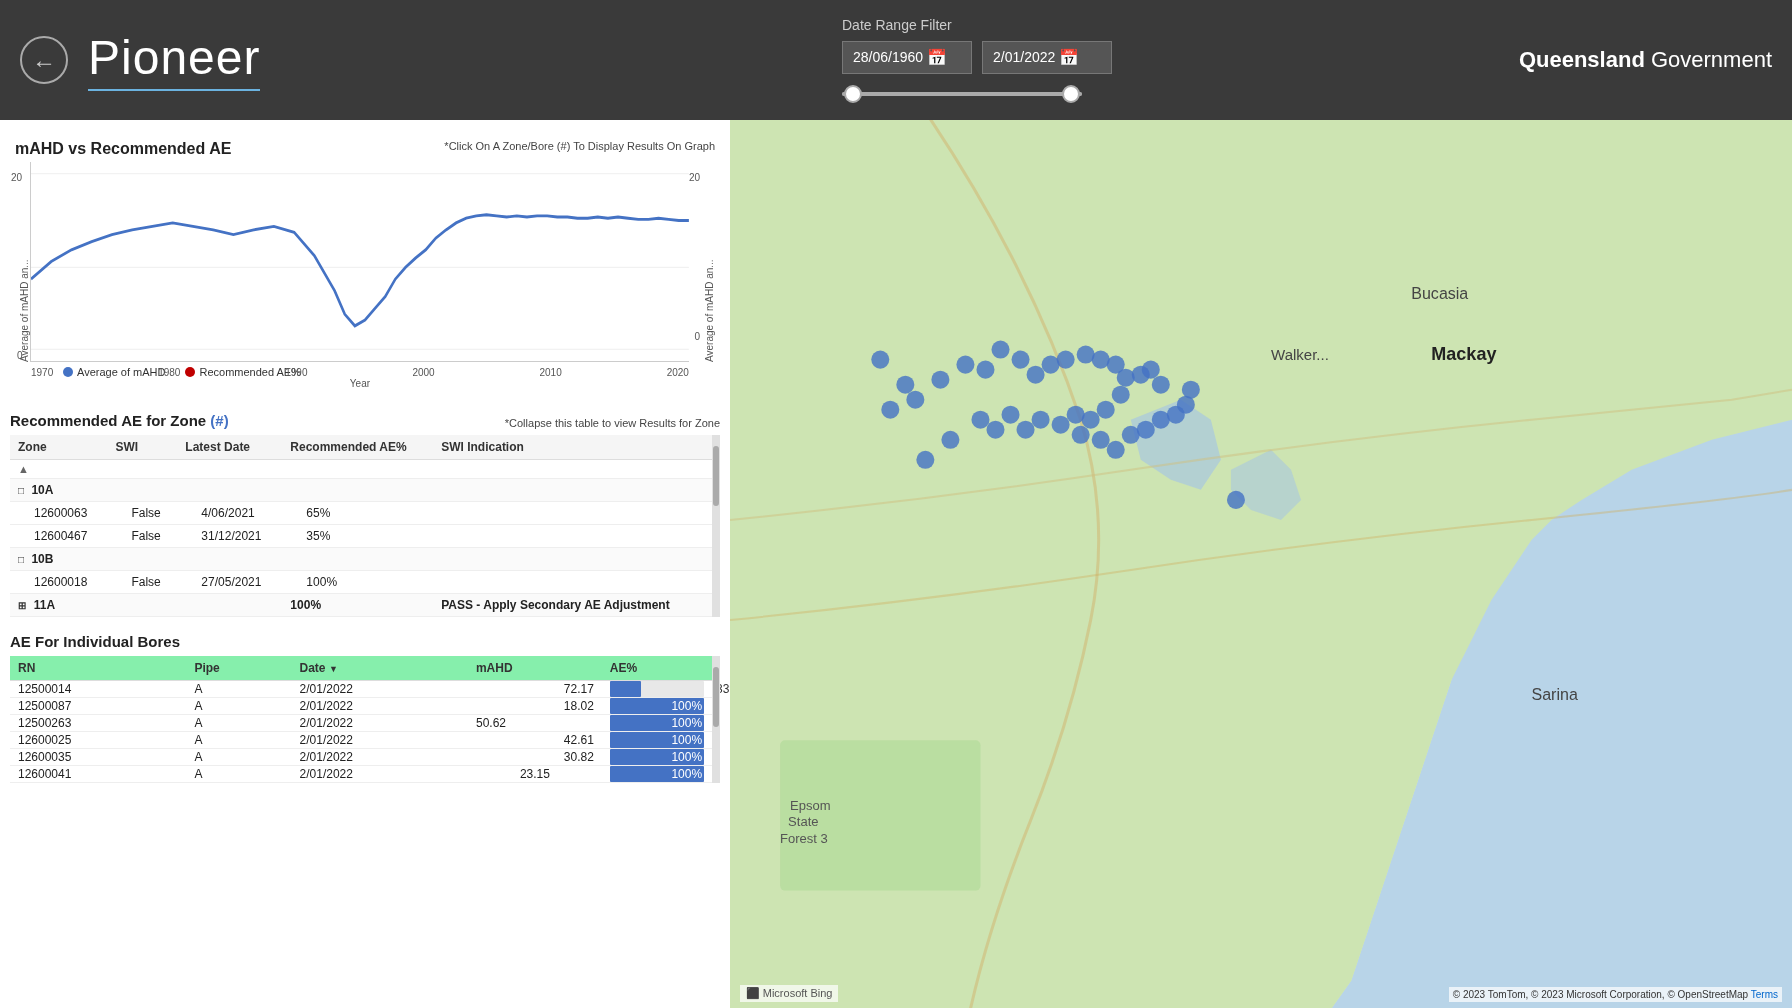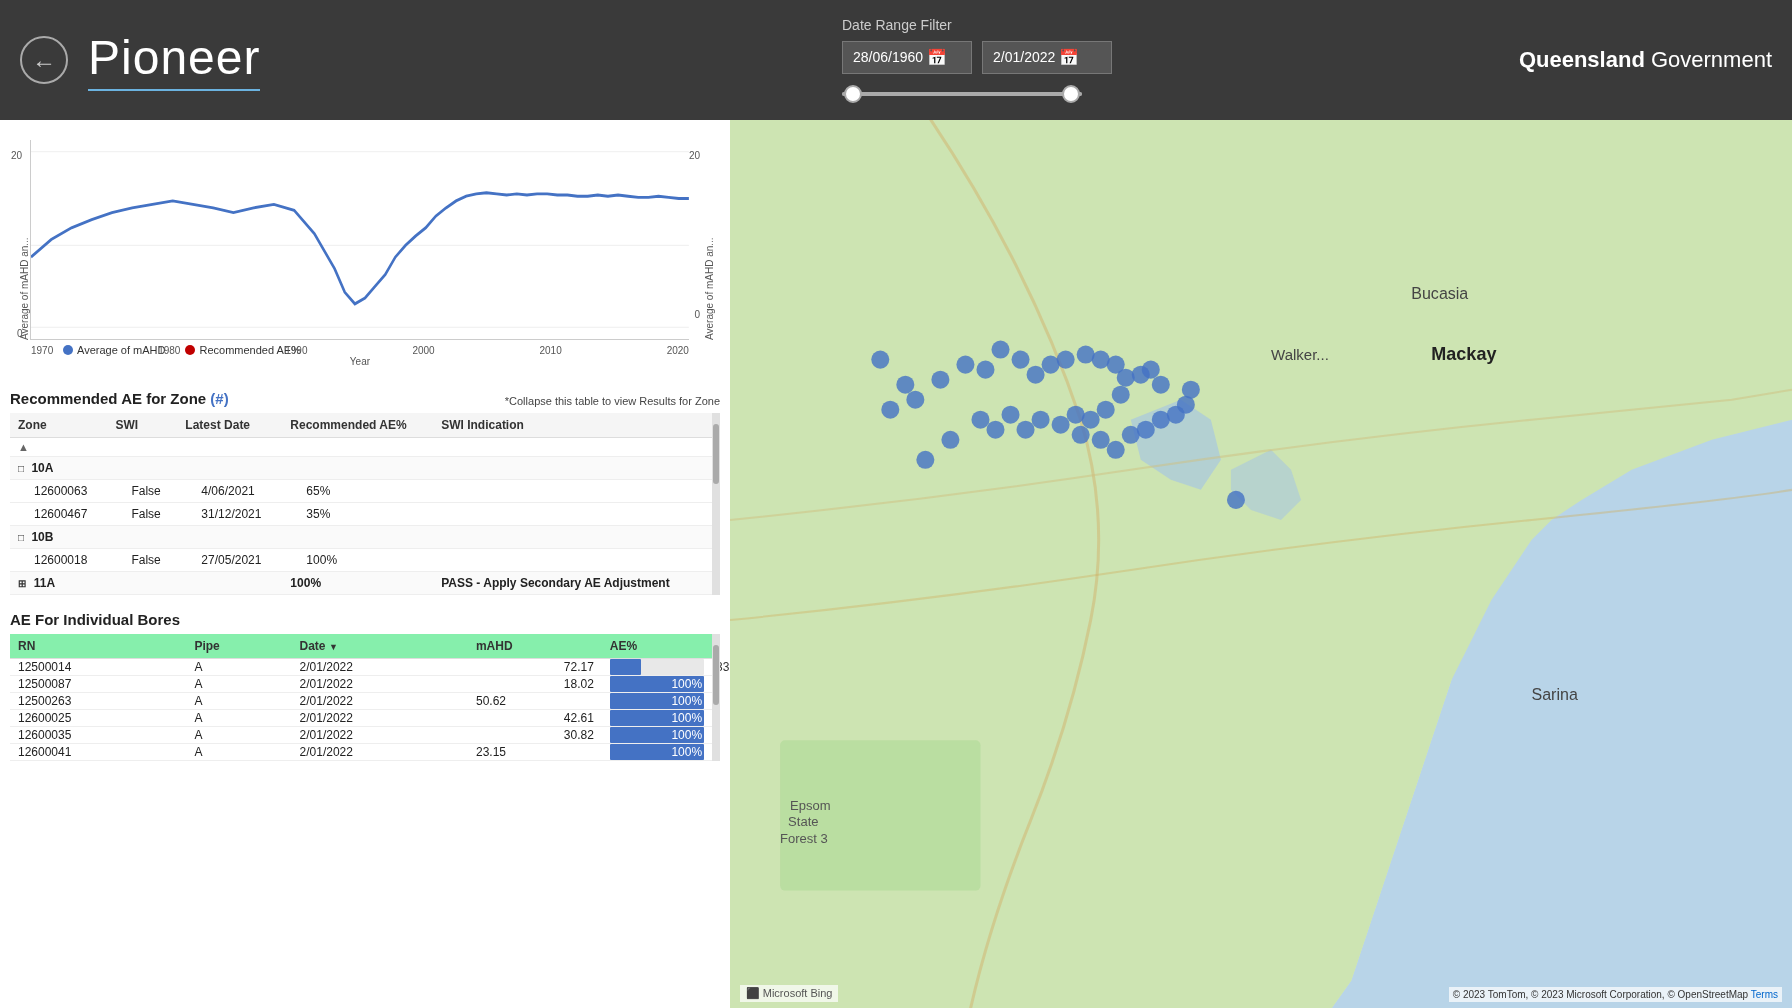--- a/index.html
+++ b/index.html
@@ -386,20 +386,24 @@
   <div class="qld-gov-logo">
     <strong>Queensland</strong> Government
   </div>
 </div>
 
 <div class="main-content">
 
   <div class="left-panel">
 
     <div class="chart-section">
+      <div style="display:flex; justify-content:space-between; align-items:flex-start;">
+        <div class="chart-title">mAHD vs Recommended AE</div>
+        <div class="chart-subtitle" style="font-size:11px;color:#444;max-width:340px;text-align:right;">*Click On A Zone/Bore (#) To Display Results On Graph</div>
+      </div>
       <div class="chart-wrapper">
         <div class="chart-y-label">Average of mAHD an...</div>
         <div class="chart-area">
           
           <span style="position:absolute;left:-20px;top:10px;font-size:10px;color:#555;">20</span>
           <span style="position:absolute;left:-14px;bottom:0px;font-size:10px;color:#555;">0</span>
           
           <svg class="chart-svg" viewBox="0 0 650 170" preserveAspectRatio="none">
 
             <line x1="0" y1="10" x2="650" y2="10" stroke="#e0e0e0" stroke-width="0.5"></line>
@@ -657,21 +661,21 @@
               <div class="bar-fill" style="width:100%;height:100%;background:#4472C4;"></div>
               <span style="position:absolute;right:2px;top:0;line-height:16px;font-size:12px;color:white;font-weight:500;">100%</span>
             </div>
           </div>
         </td>
       </tr>
               <tr>
         <td>12600041</td>
         <td>A</td>
         <td>2/01/2022</td>
-        <td style="text-align:left;">23.15</td>
+        <td style="text-align:center;">23.15</td>
         <td>
           <div class="bar-cell">
             <div class="bar-bg" style="position:relative;flex:1;height:16px;">
               <div class="bar-fill" style="width:100%;height:100%;background:#4472C4;"></div>
               <span style="position:absolute;right:2px;top:0;line-height:16px;font-size:12px;color:white;font-weight:500;">100%</span>
             </div>
           </div>
         </td>
       </tr>
             </tbody>

